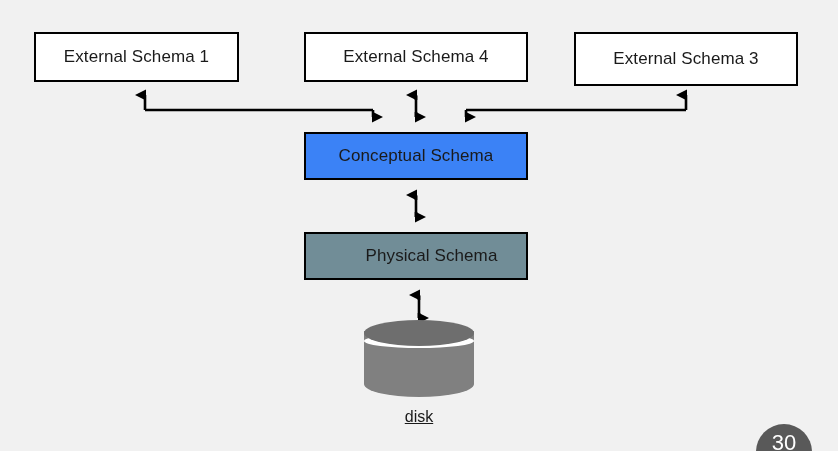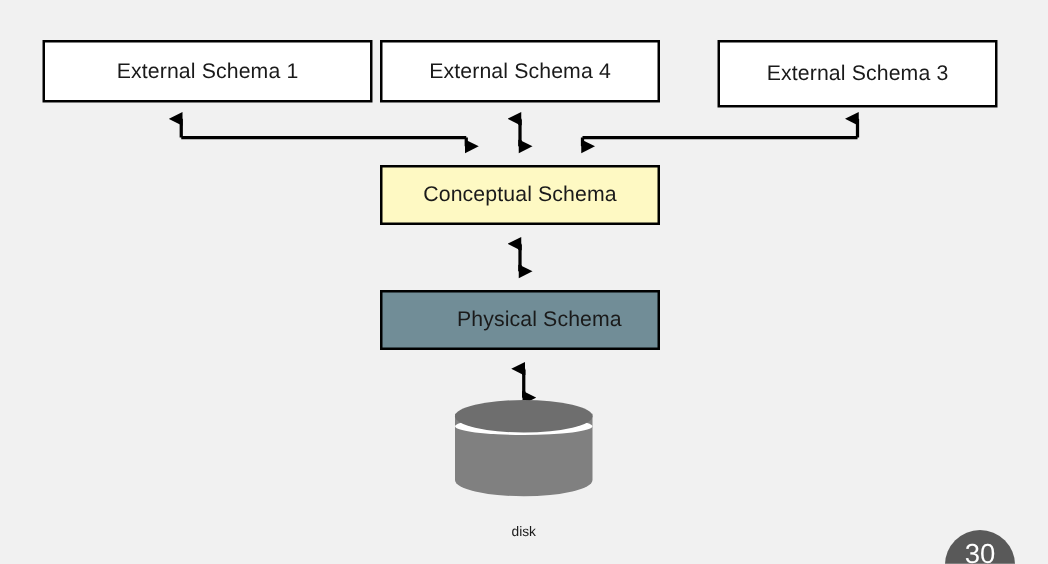--- a/index.html
+++ b/index.html
@@ -32,27 +32,27 @@
     font-size: 17px;
     color: #1a1a1a;
     letter-spacing: 0.1px;
     white-space: nowrap;
     user-select: none;
   }
   .node-external {
     background: #ffffff;
   }
   .node-conceptual {
-    background: #fef9c3;
+    background: #3b82f6;
   }
   .node-physical {
     background: #718d97;
     padding-left: 31px;
   }
-  #ext1 { left: 34px;  top: 32px;  width: 264px; height: 50px; align-items: center; }
+  #ext1 { left: 34px;  top: 32px;  width: 205px; height: 50px; align-items: center; }
   #ext2 { left: 304px; top: 32px;  width: 224px; height: 50px; }
   #ext3 { left: 574px; top: 32px;  width: 224px; height: 54px; }
   #conceptual { left: 304px; top: 132px; width: 224px; height: 48px; }
   #physical   { left: 304px; top: 232px; width: 224px; height: 48px; }
 
   #edges {
     position: absolute;
     left: 0;
     top: 0;
     width: 838px;
@@ -90,26 +90,27 @@
     left: 0;
     top: 0;
     width: 110px;
     height: 26px;
     background: #6e6e6e;
     border-radius: 55px / 13px;
   }
   .disk-label {
     position: absolute;
     left: 364px;
-    top: 420px;
+    top: 408px;
     width: 110px;
     text-align: center;
-    font-size: 11px;
+    font-size: 16px;
     color: #1a1a1a;
     user-select: none;
+    text-decoration: underline;
   }
 
   .badge {
     position: absolute;
     left: 756px;
     top: 424px;
     width: 56px;
     height: 56px;
     border-radius: 50%;
     background: #595959;

